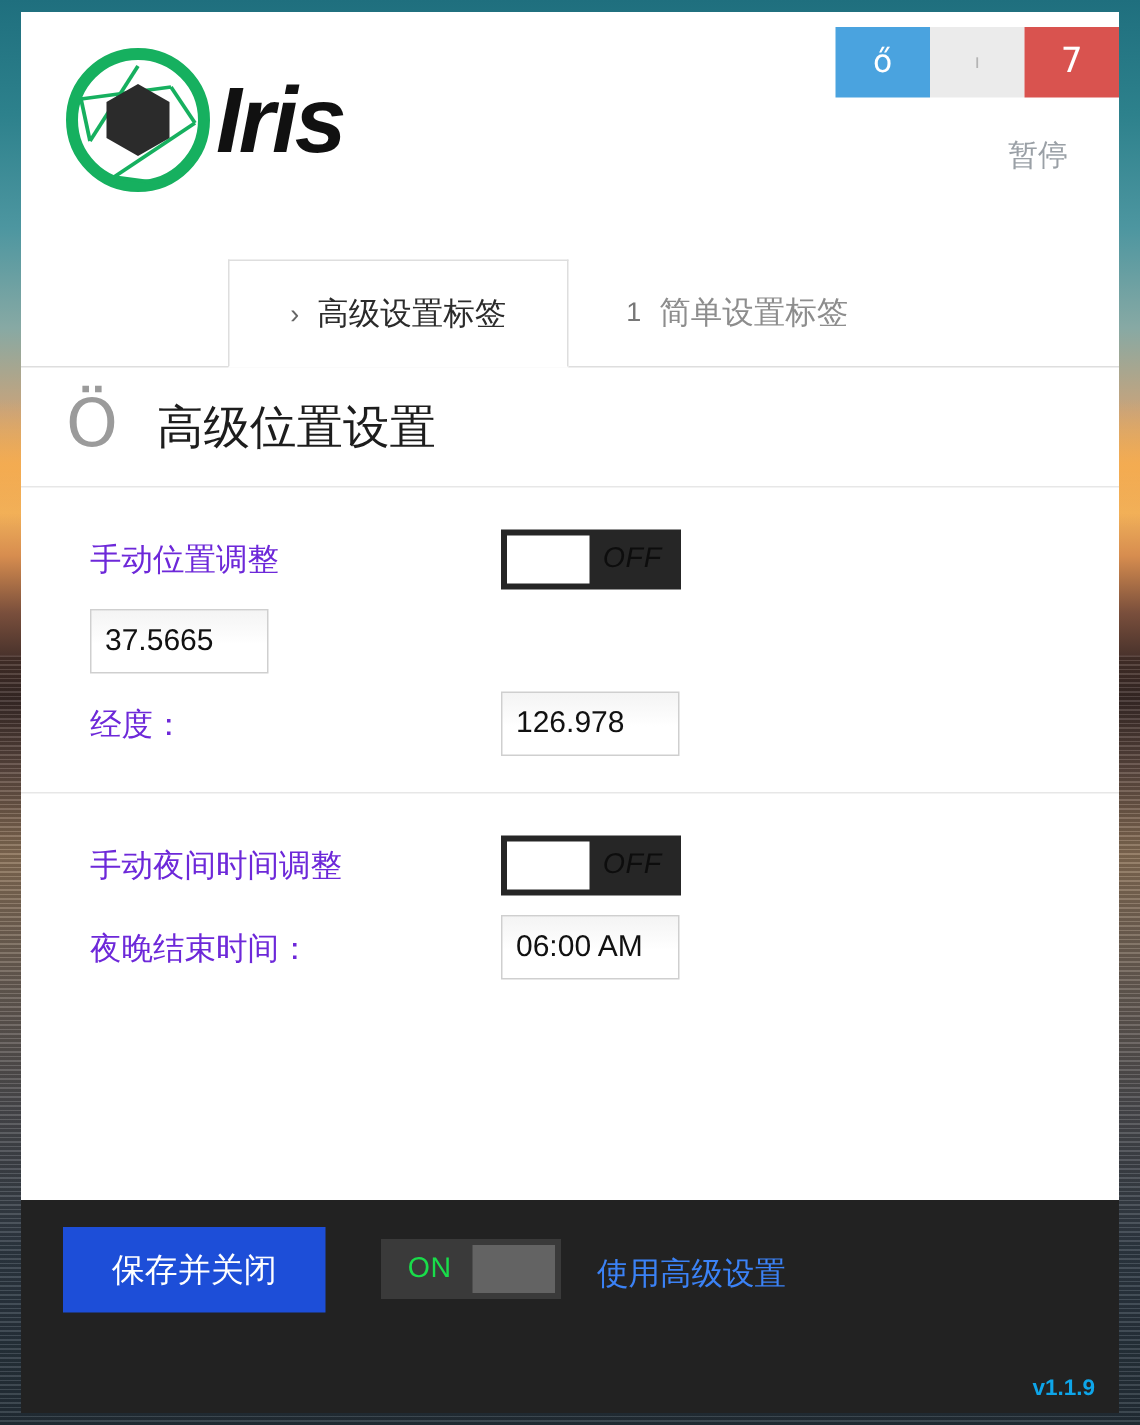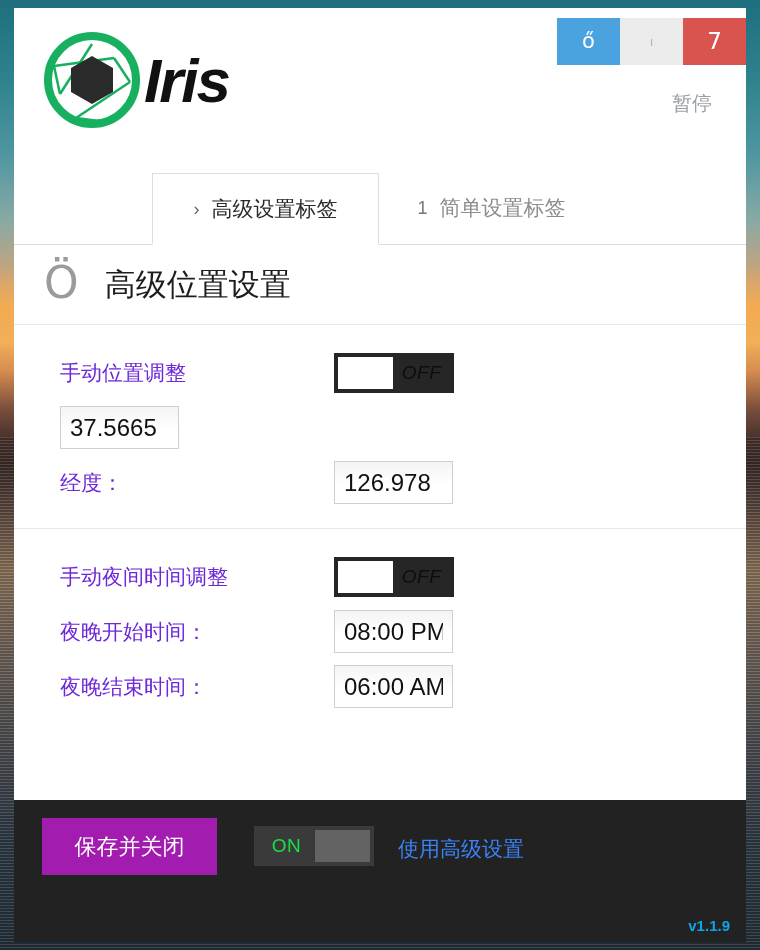--- a/index.html
+++ b/index.html
@@ -246,21 +246,21 @@
     font-style: italic;
   }
 
   
   .field {
     width: 119px;
     height: 43px;
     box-sizing: border-box;
     border: 1px solid #cfcfcf;
     background: linear-gradient(180deg, #f4f4f4 0%, #ffffff 55%);
-    font-size: 24px;
+    font-size: 20px;
     color: #111;
     padding: 12px 9px;
     font-family: "Liberation Sans", sans-serif;
     outline: none;
   }
 
   
   .footer {
     position: absolute;
     left: 0;
@@ -268,21 +268,21 @@
     bottom: 0;
     height: 142px;
     background: #222222;
   }
   .save-btn {
     position: absolute;
     left: 28px;
     top: 18px;
     width: 175px;
     height: 57px;
-    background: #a21caf;
+    background: #1d4ed8;
     color: #ffffff;
     font-size: 22px;
     border: none;
     cursor: pointer;
     font-family: "Liberation Sans", sans-serif;
   }
   .footer-toggle {
     position: absolute;
     left: 240px;
     top: 26px;
@@ -416,26 +416,20 @@
     <div class="row">
       <span class="row-label">手动夜间时间调整</span>
       <span class="control-cell">
         <span class="toggle">
           <span class="knob"></span>
           <span class="state">OFF</span>
         </span>
       </span>
     </div>
 
-    <div class="row">
-      <span class="row-label">夜晚开始时间：</span>
-      <span class="control-cell">
-        <input class="field" type="text" value="08:00 PM" style="">
-      </span>
-    </div>
 
     <div class="row">
       <span class="row-label">夜晚结束时间：</span>
       <span class="control-cell">
         <input class="field" type="text" value="06:00 AM" style="">
       </span>
     </div>
   </div>
 
   <div class="footer">

